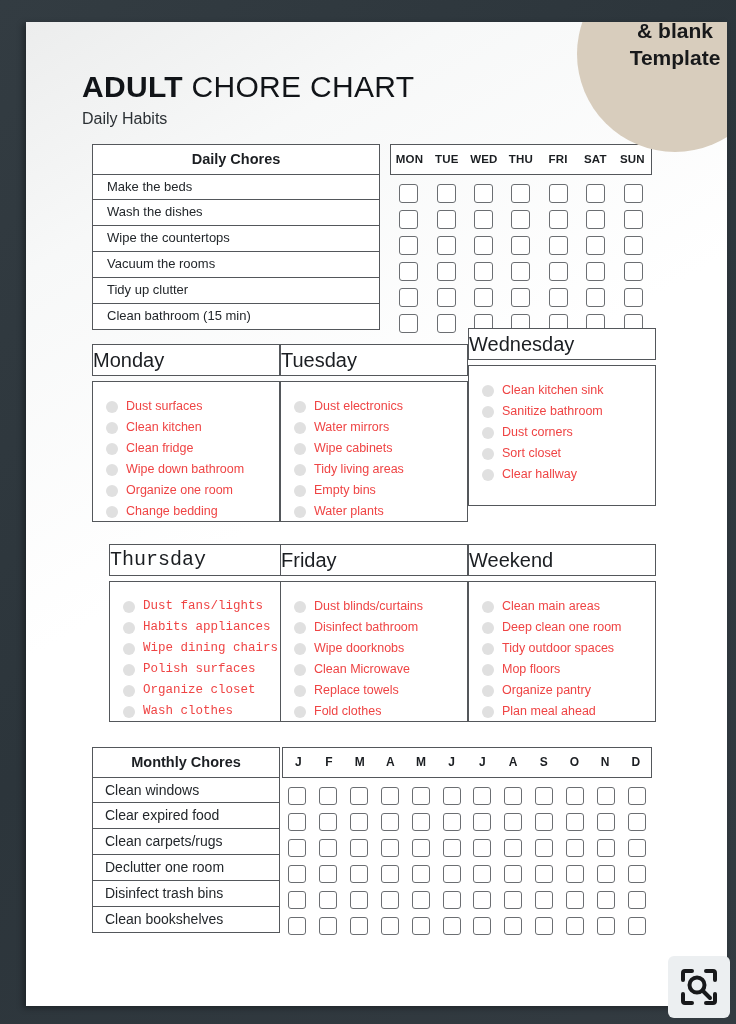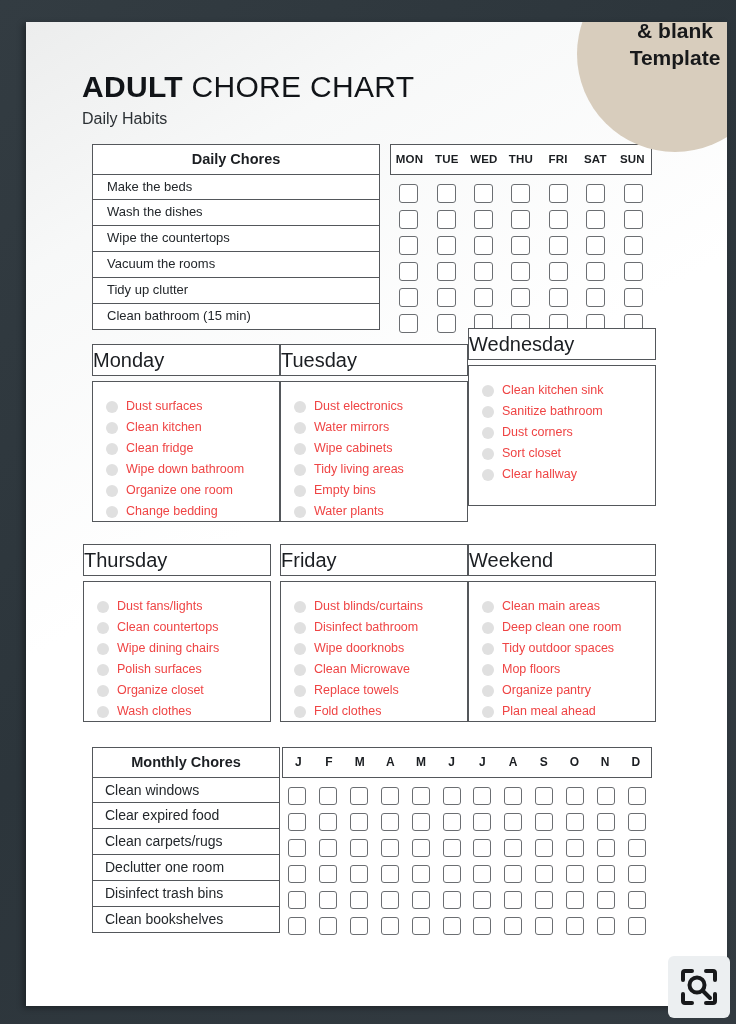--- a/index.html
+++ b/index.html
@@ -547,30 +547,30 @@
             <div class="dc-item">
               <span class="dot"></span>
               <span>Sort closet</span>
             </div>
             <div class="dc-item">
               <span class="dot"></span>
               <span>Clear hallway</span>
             </div>
           </div>
         </div>
-        <div class="day-card" style="left: 57px; top: 522px;">
+        <div class="day-card" style="left: 83px; top: 522px; font-family: Liberation Mono, monospace;">
           <div class="dc-head">Thursday</div>
           <div class="dc-body">
             <div class="dc-item">
               <span class="dot"></span>
               <span>Dust fans/lights</span>
             </div>
             <div class="dc-item">
               <span class="dot"></span>
-              <span>Clean countertops</span>
+              <span>Habits appliances</span>
             </div>
             <div class="dc-item">
               <span class="dot"></span>
               <span>Wipe dining chairs</span>
             </div>
             <div class="dc-item">
               <span class="dot"></span>
               <span>Polish surfaces</span>
             </div>
             <div class="dc-item">

